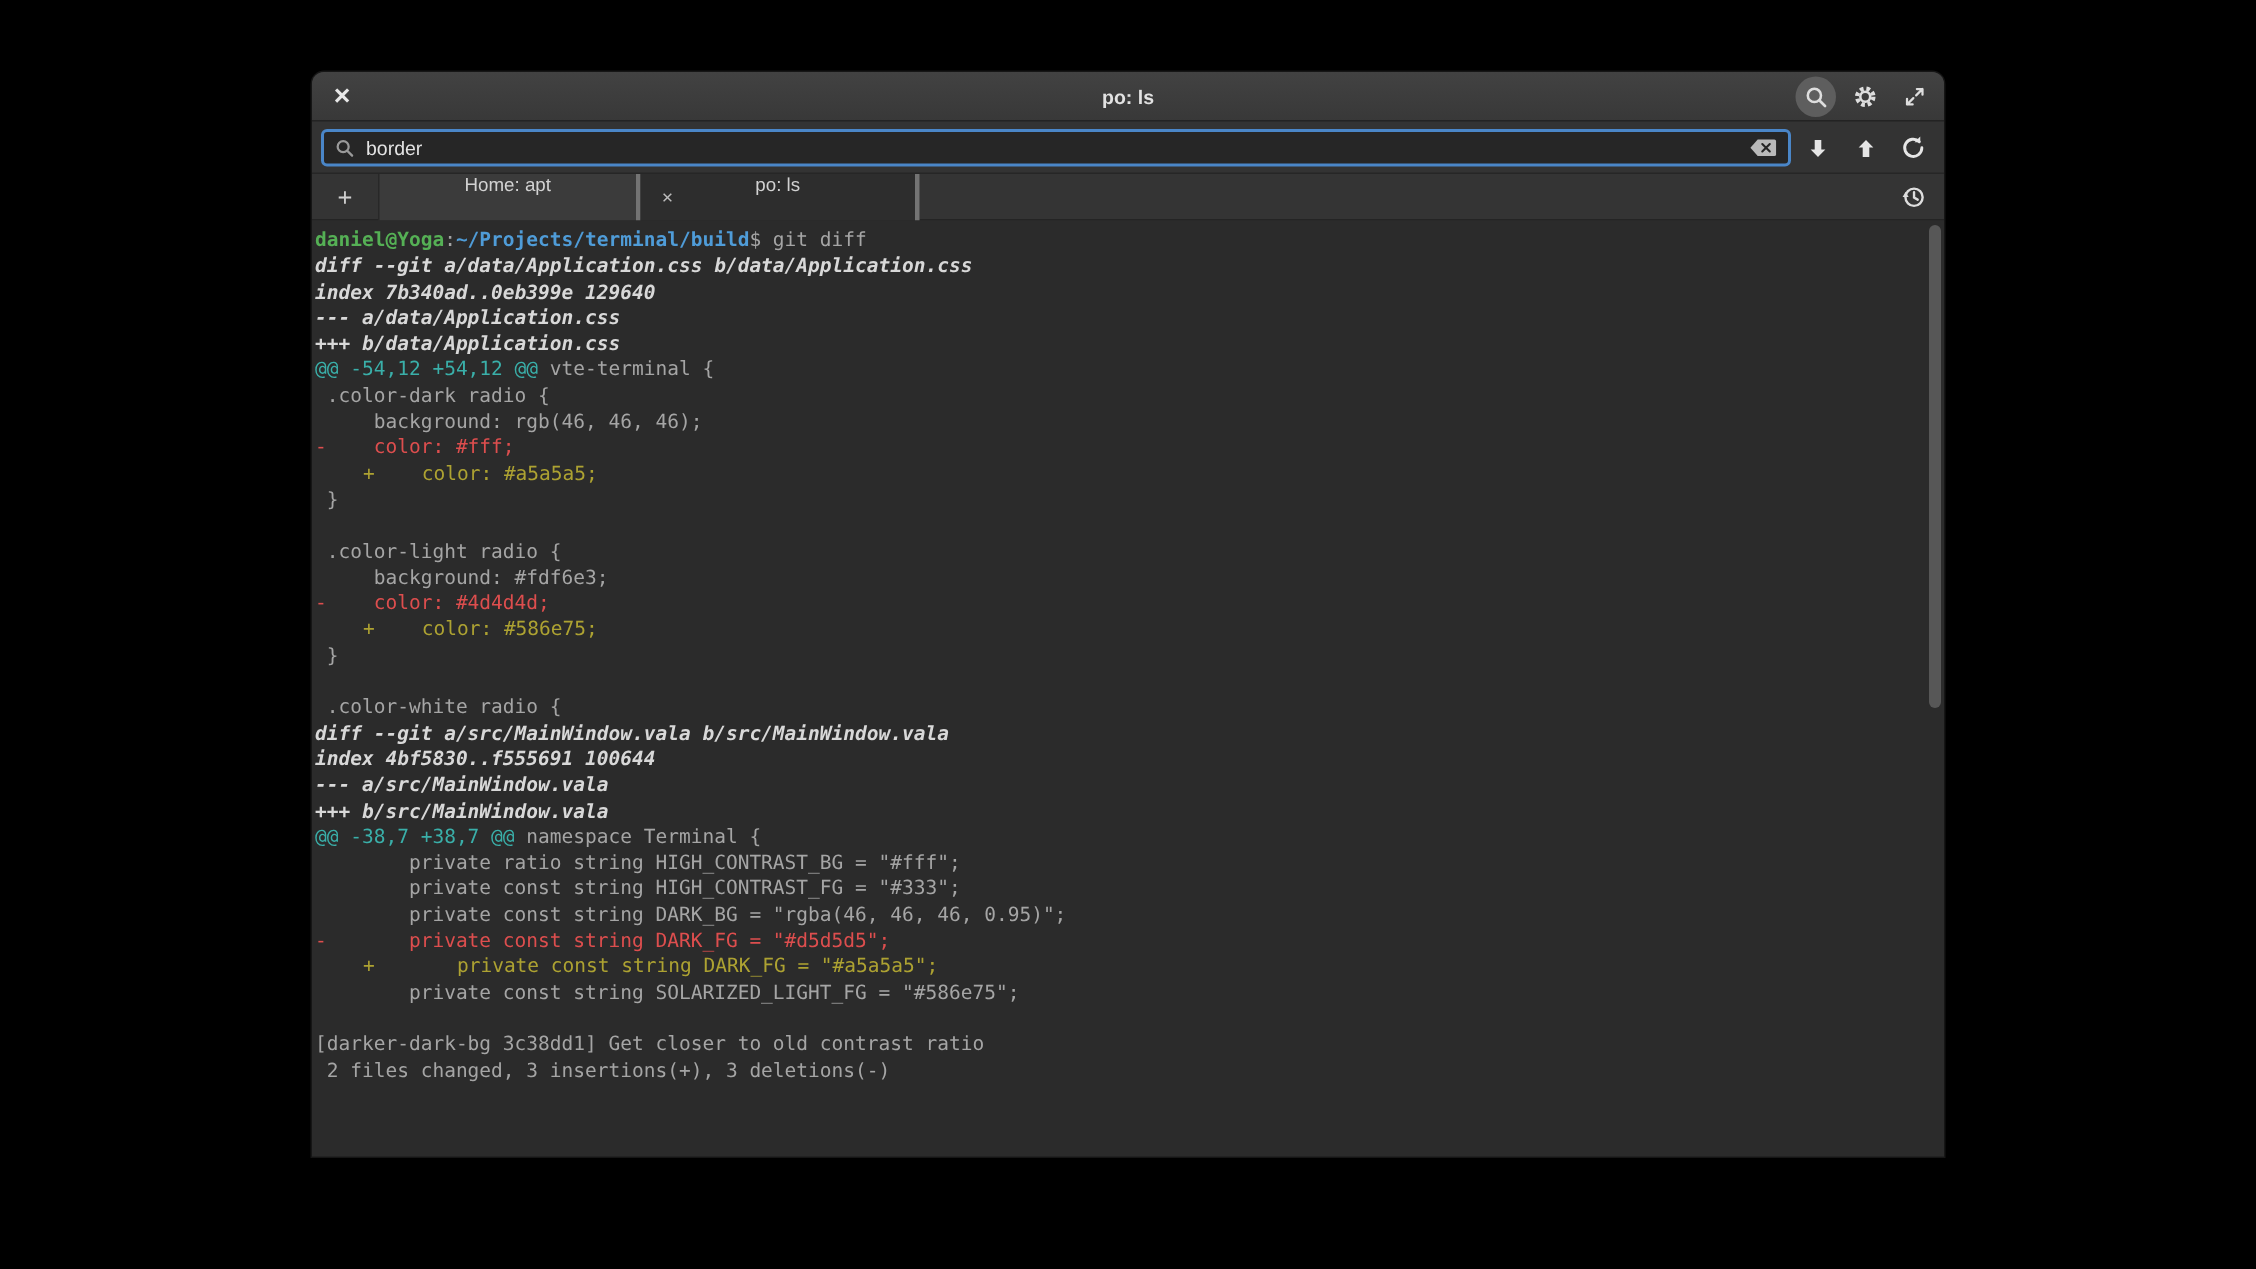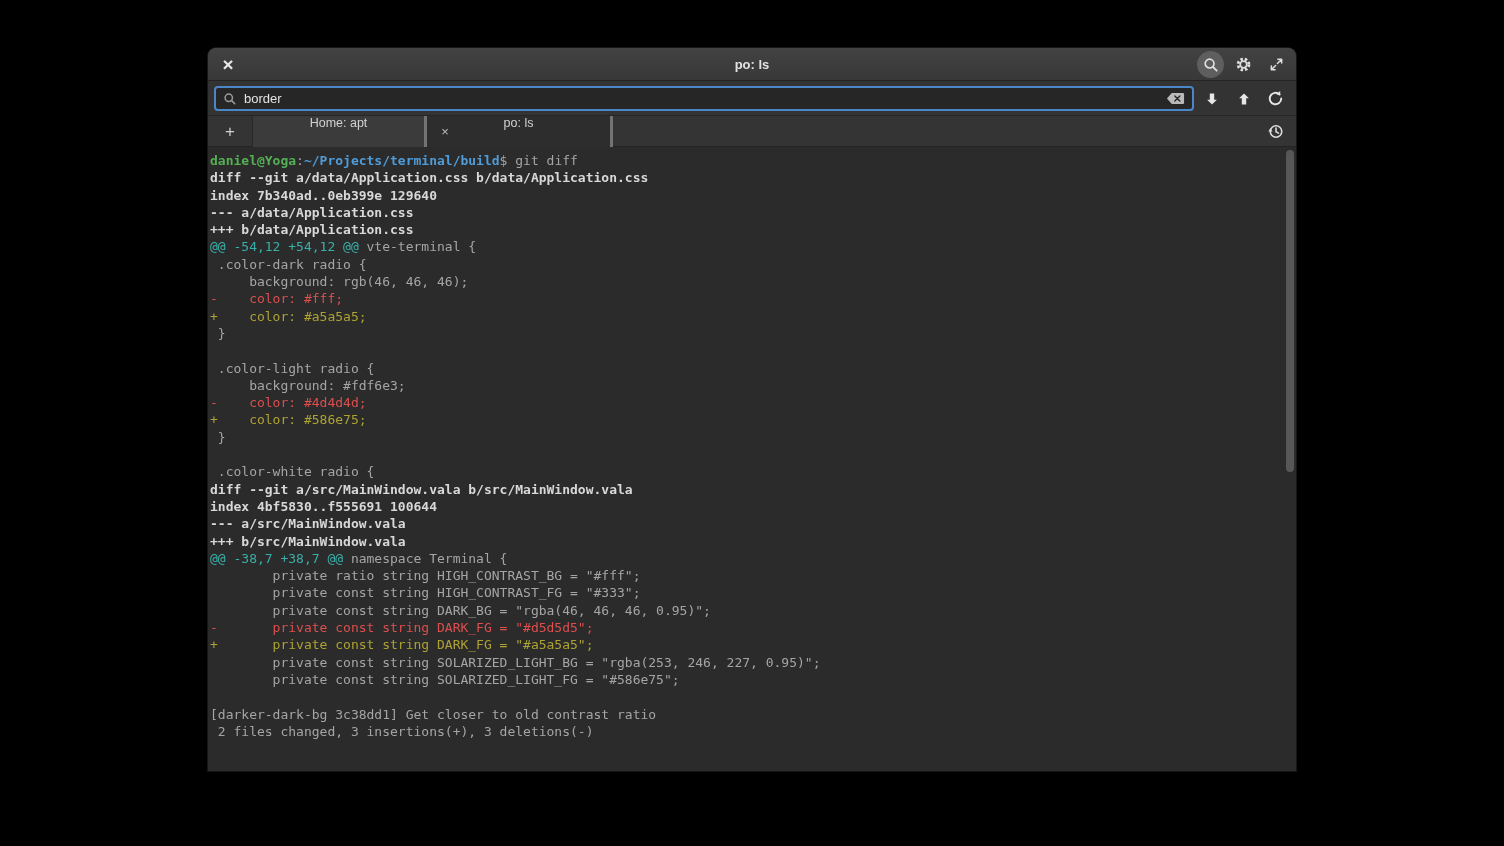--- a/index.html
+++ b/index.html
@@ -78,26 +78,26 @@
     position:relative; height:624px; overflow:hidden;
     background:var(--window_bg,#2b2b2b);
     padding:5px 14px 0 2px;
     font-family:"DejaVu Sans Mono", monospace;
     font-size:13px; line-height:17.3px;
     color:var(--fg_plain,#a5a5a5);
     cursor:text;
   }
   .tline { white-space:pre; min-height:17.3px; }
   .seg-plain { color:var(--fg_plain,#a5a5a5); }
-  .seg-bold  { color:var(--fg_bold,#d8d8d8); font-weight:bold; }
+  .seg-bold  { color:var(--fg_bold,#d8d8d8); font-weight:bold;font-style:italic; }
   .seg-user  { color:var(--green,#55b055); font-weight:bold; }
   .seg-path  { color:var(--blue,#4f9cd8); font-weight:bold; }
   .seg-hunk  { color:var(--cyan,#3aafa9); }
   .seg-del   { color:var(--red,#dd4e4e); }
-  .seg-add   { color:var(--yellow,#b3a229); }
+  .seg-add   { color:var(--yellow,#b3a229);margin-left:32px; }
   .seg-match { background:var(--match_bg,#909090); color:var(--match_fg,#262626); }
   .scrollbar-thumb {
     position:absolute; right:2px; top:3px; width:8px; height:322px;
     background:var(--scrollbar,#575757); border-radius:4px; cursor:default;
   }
   button {
     background:transparent; border:none; cursor:pointer; padding:0;
     display:flex; align-items:center; justify-content:center;
     font-family:"Liberation Sans",sans-serif;
   }
@@ -232,21 +232,20 @@
           <div class="tline"><span class="seg-bold">diff --git a/src/MainWindow.vala b/src/MainWindow.vala</span></div>
           <div class="tline"><span class="seg-bold">index 4bf5830..f555691 100644</span></div>
           <div class="tline"><span class="seg-bold">--- a/src/MainWindow.vala</span></div>
           <div class="tline"><span class="seg-bold">+++ b/src/MainWindow.vala</span></div>
           <div class="tline"><span class="seg-hunk">@@ -38,7 +38,7 @@</span><span class="seg-plain"> namespace Terminal {</span></div>
           <div class="tline"><span class="seg-plain">        private ratio string HIGH_CONTRAST_BG = "#fff";</span></div>
           <div class="tline"><span class="seg-plain">        private const string HIGH_CONTRAST_FG = "#333";</span></div>
           <div class="tline"><span class="seg-plain">        private const string DARK_BG = "rgba(46, 46, 46, 0.95)";</span></div>
           <div class="tline"><span class="seg-del">-       private const string DARK_FG = "#d5d5d5";</span></div>
           <div class="tline"><span class="seg-add">+       private const string DARK_FG = "#a5a5a5";</span></div>
-          <div class="tline"><span class="seg-plain">        private const string SOLARIZED_LIGHT_BG = "rgba(253, 246, 227, 0.95)";</span></div>
           <div class="tline"><span class="seg-plain">        private const string SOLARIZED_LIGHT_FG = "#586e75";</span></div>
           <div class="tline"></div>
           <div class="tline"><span class="seg-plain">[darker-dark-bg 3c38dd1] Get closer to old contrast ratio</span></div>
           <div class="tline"><span class="seg-plain"> 2 files changed, 3 insertions(+), 3 deletions(-)</span></div>
         </div>
       <div class="scrollbar-thumb"></div>
     </div>
 
   </div>
 </div>

